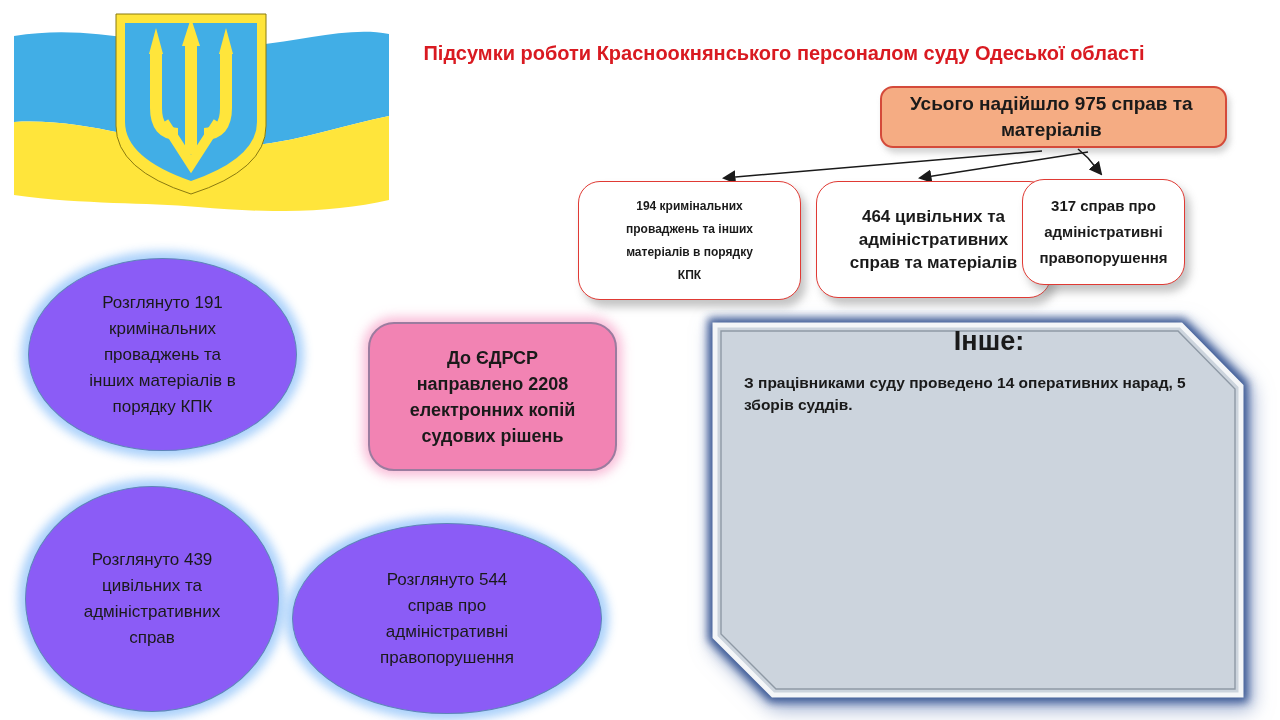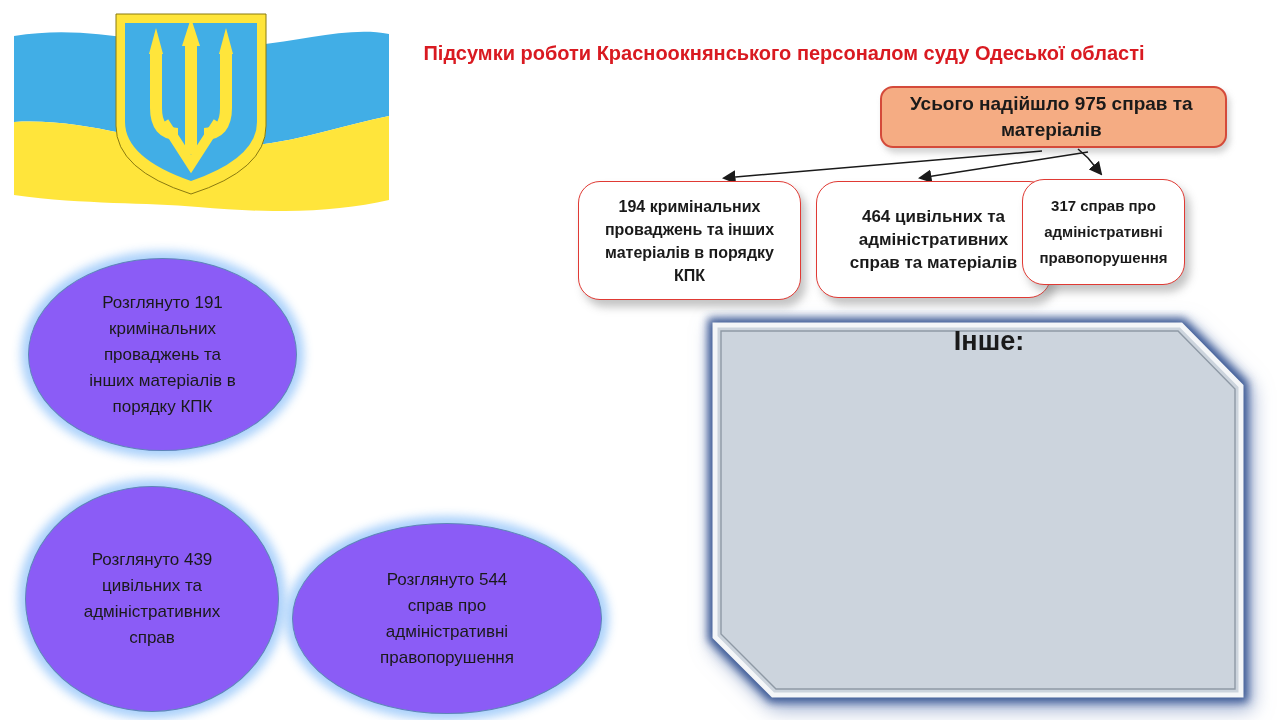--- a/index.html
+++ b/index.html
@@ -28,21 +28,21 @@
   }
   
   .rbox{
     box-sizing:border-box;background:#fff;
     border:1.6px solid var(--c-red-border,#e03a34);
     border-radius:22px;
     box-shadow:5px 7px 8px rgba(125,125,125,.45);
     display:flex;align-items:center;justify-content:center;text-align:center;
     font-weight:700;white-space:pre-line;
   }
-  #rbox1{left:578px;top:181px;width:223px;height:119px;font-size:16px;line-height:23px;}
+  #rbox1{left:578px;top:181px;width:223px;height:119px;font-size:12px;line-height:23px;}
   #rbox2{left:816px;top:181px;width:235px;height:117px;font-size:17px;line-height:23px;}
   #rbox3{left:1022px;top:179px;width:163px;height:106px;font-size:15px;line-height:26px;}
   
   .ell{
     box-sizing:border-box;background:#8b5cf6;
     border:1.4px solid var(--c-ellipse-border,#5e86b8);
     border-radius:50%;
     box-shadow:0 0 10px 7px var(--c-ellipse-glow,rgba(158,202,250,.85));
     display:flex;align-items:center;justify-content:center;text-align:center;
     font-weight:400;font-size:17px;line-height:26px;white-space:pre-line;
@@ -138,28 +138,33 @@
 порядку КПК</div>
   <div class="abs ell" id="ell2">Розглянуто 439
 цивільних та
 адміністративних
 справ</div>
   <div class="abs ell" id="ell3">Розглянуто 544
 справ про
 адміністративні
 правопорушення</div>
 
+  <div class="abs pink-box">До ЄДРСР
+направлено 2208
+електронних копій
+судових рішень</div>
 
   <svg class="abs" id="plaque-svg" viewBox="0 0 560 400">
     <defs>
       <filter id="softblur" x="-20%" y="-20%" width="140%" height="140%">
         <feGaussianBlur stdDeviation="4.5"></feGaussianBlur>
       </filter>
     </defs>
     <path style="fill:var(--c-plaque-navy)" filter="url(#softblur)" d="M10,8 H486 L550,72 V392 H72 L10,330 Z"></path>
     <path style="fill:var(--c-plaque-fill)" stroke="#f4f6f8" stroke-width="5" d="M17,15 H483 L543,76 V385 H75 L17,327 Z"></path>
     <path fill="none" style="stroke:var(--c-plaque-line)" stroke-width="1.4" d="M23,21 H480 L537,79 V379 H78 L23,324 Z"></path>
   </svg>
   <div class="abs other-content">
     <div class="other-heading">Інше:</div>
+    <p>З працівниками суду проведено 14 оперативних нарад, 5 зборів суддів.</p>
   </div>
 
 </div>
 
 </body></html>

